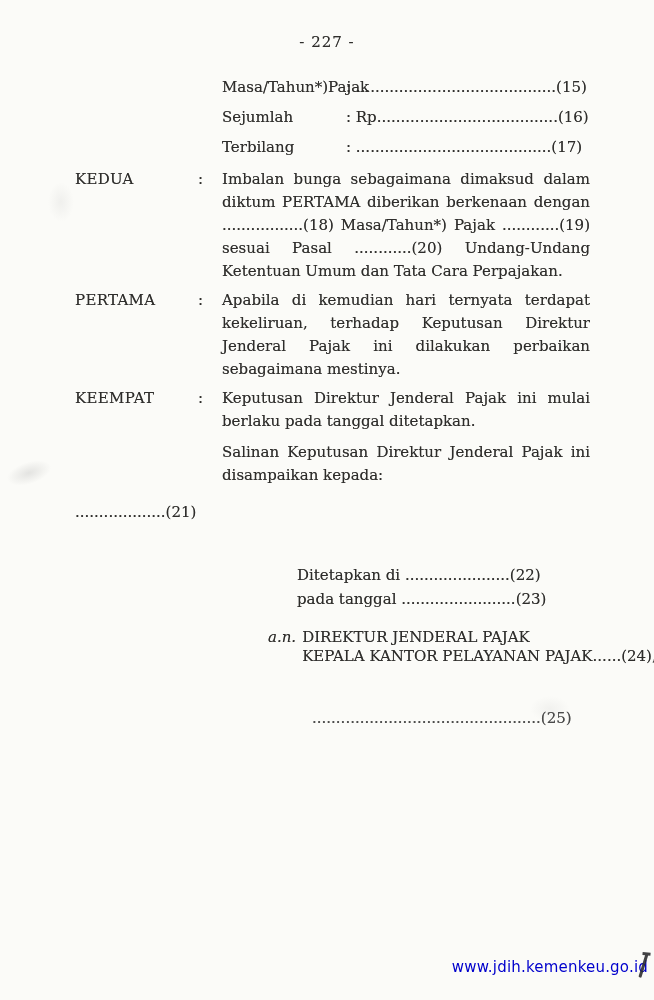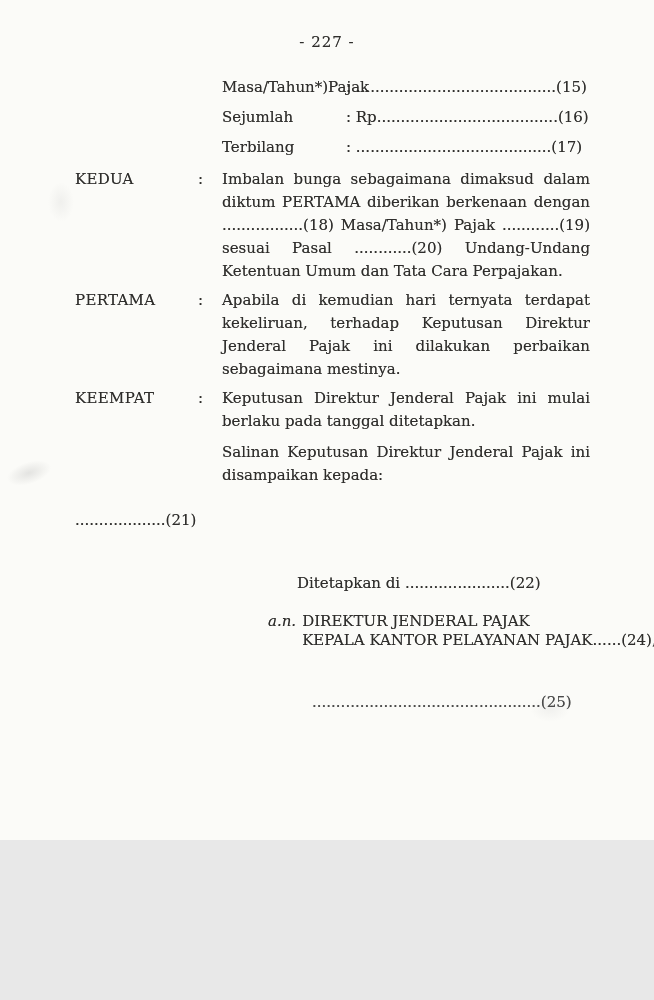--- a/index.html
+++ b/index.html
@@ -5,21 +5,21 @@
   :root {
     --bg: #fbfbf8;
     --ink: #2e2d2b;
     --link: #0000cc;
   }
   html, body { margin: 0; padding: 0; }
   body { background: #e8e8e8; }
   .page {
     position: relative;
     width: 654px;
-    height: 840px;
+    height: 1000px;
     margin: 0 auto;
     background: var(--bg);
     font-family: "DejaVu Serif", "Liberation Serif", serif;
     font-size: 15px;
     color: var(--ink);
     overflow: hidden;
     text-shadow: 0 0 0.5px rgba(46,45,43,0.55);
   }
   .page-number {
     position: absolute;
@@ -41,21 +41,21 @@
   
   .dictum {
     display: grid;
     grid-template-columns: 123px 24px 368px;
     margin-bottom: 6px;
   }
   .dictum-label { line-height: 23px; letter-spacing: 0.3px; }
   .dictum-sep { line-height: 23px; }
   .dictum-body { line-height: 23px; text-align: justify; }
   .dictum-body p { margin: 0 0 8px 0; }
-  .dictum-body p:last-child { margin-bottom: 12px; }
+  .dictum-body p:last-child { margin-bottom: 4px; }
   
   .recipients-line { margin-top: 12px; line-height: 19px; white-space: nowrap; }
   
   .placed-block { margin-top: 41px; margin-left: 222px; line-height: 24px; white-space: nowrap; }
   .an-block { margin-top: 17px; margin-left: 193px; display: flex; line-height: 19px; }
   .an-prefix { margin-right: 6px; flex-shrink: 0; font-style: italic; }
   .an-lines { white-space: nowrap; }
   .name-line { margin-top: 43px; margin-left: 237px; white-space: nowrap; color: #4a4a4a; }
   
   .watermark {
@@ -153,20 +153,21 @@
       <div class="dictum-body">
         <p>Keputusan Direktur Jenderal Pajak ini mulai berlaku pada tanggal ditetapkan.</p>
         <p>Salinan Keputusan Direktur Jenderal Pajak ini disampaikan kepada:</p>
       </div>
     </div>
 
     <div class="recipients-line">...................(21)</div>
 
     <div class="placed-block">
       <div>Ditetapkan di ......................(22)</div>
+      <div>pada tanggal ........................(23)</div>
     </div>
 
     <div class="an-block">
       <span class="an-prefix">a.n.</span>
       <span class="an-lines">
         <div>DIREKTUR JENDERAL PAJAK</div>
         <div>KEPALA KANTOR PELAYANAN PAJAK......(24),</div>
       </span>
     </div>
 

